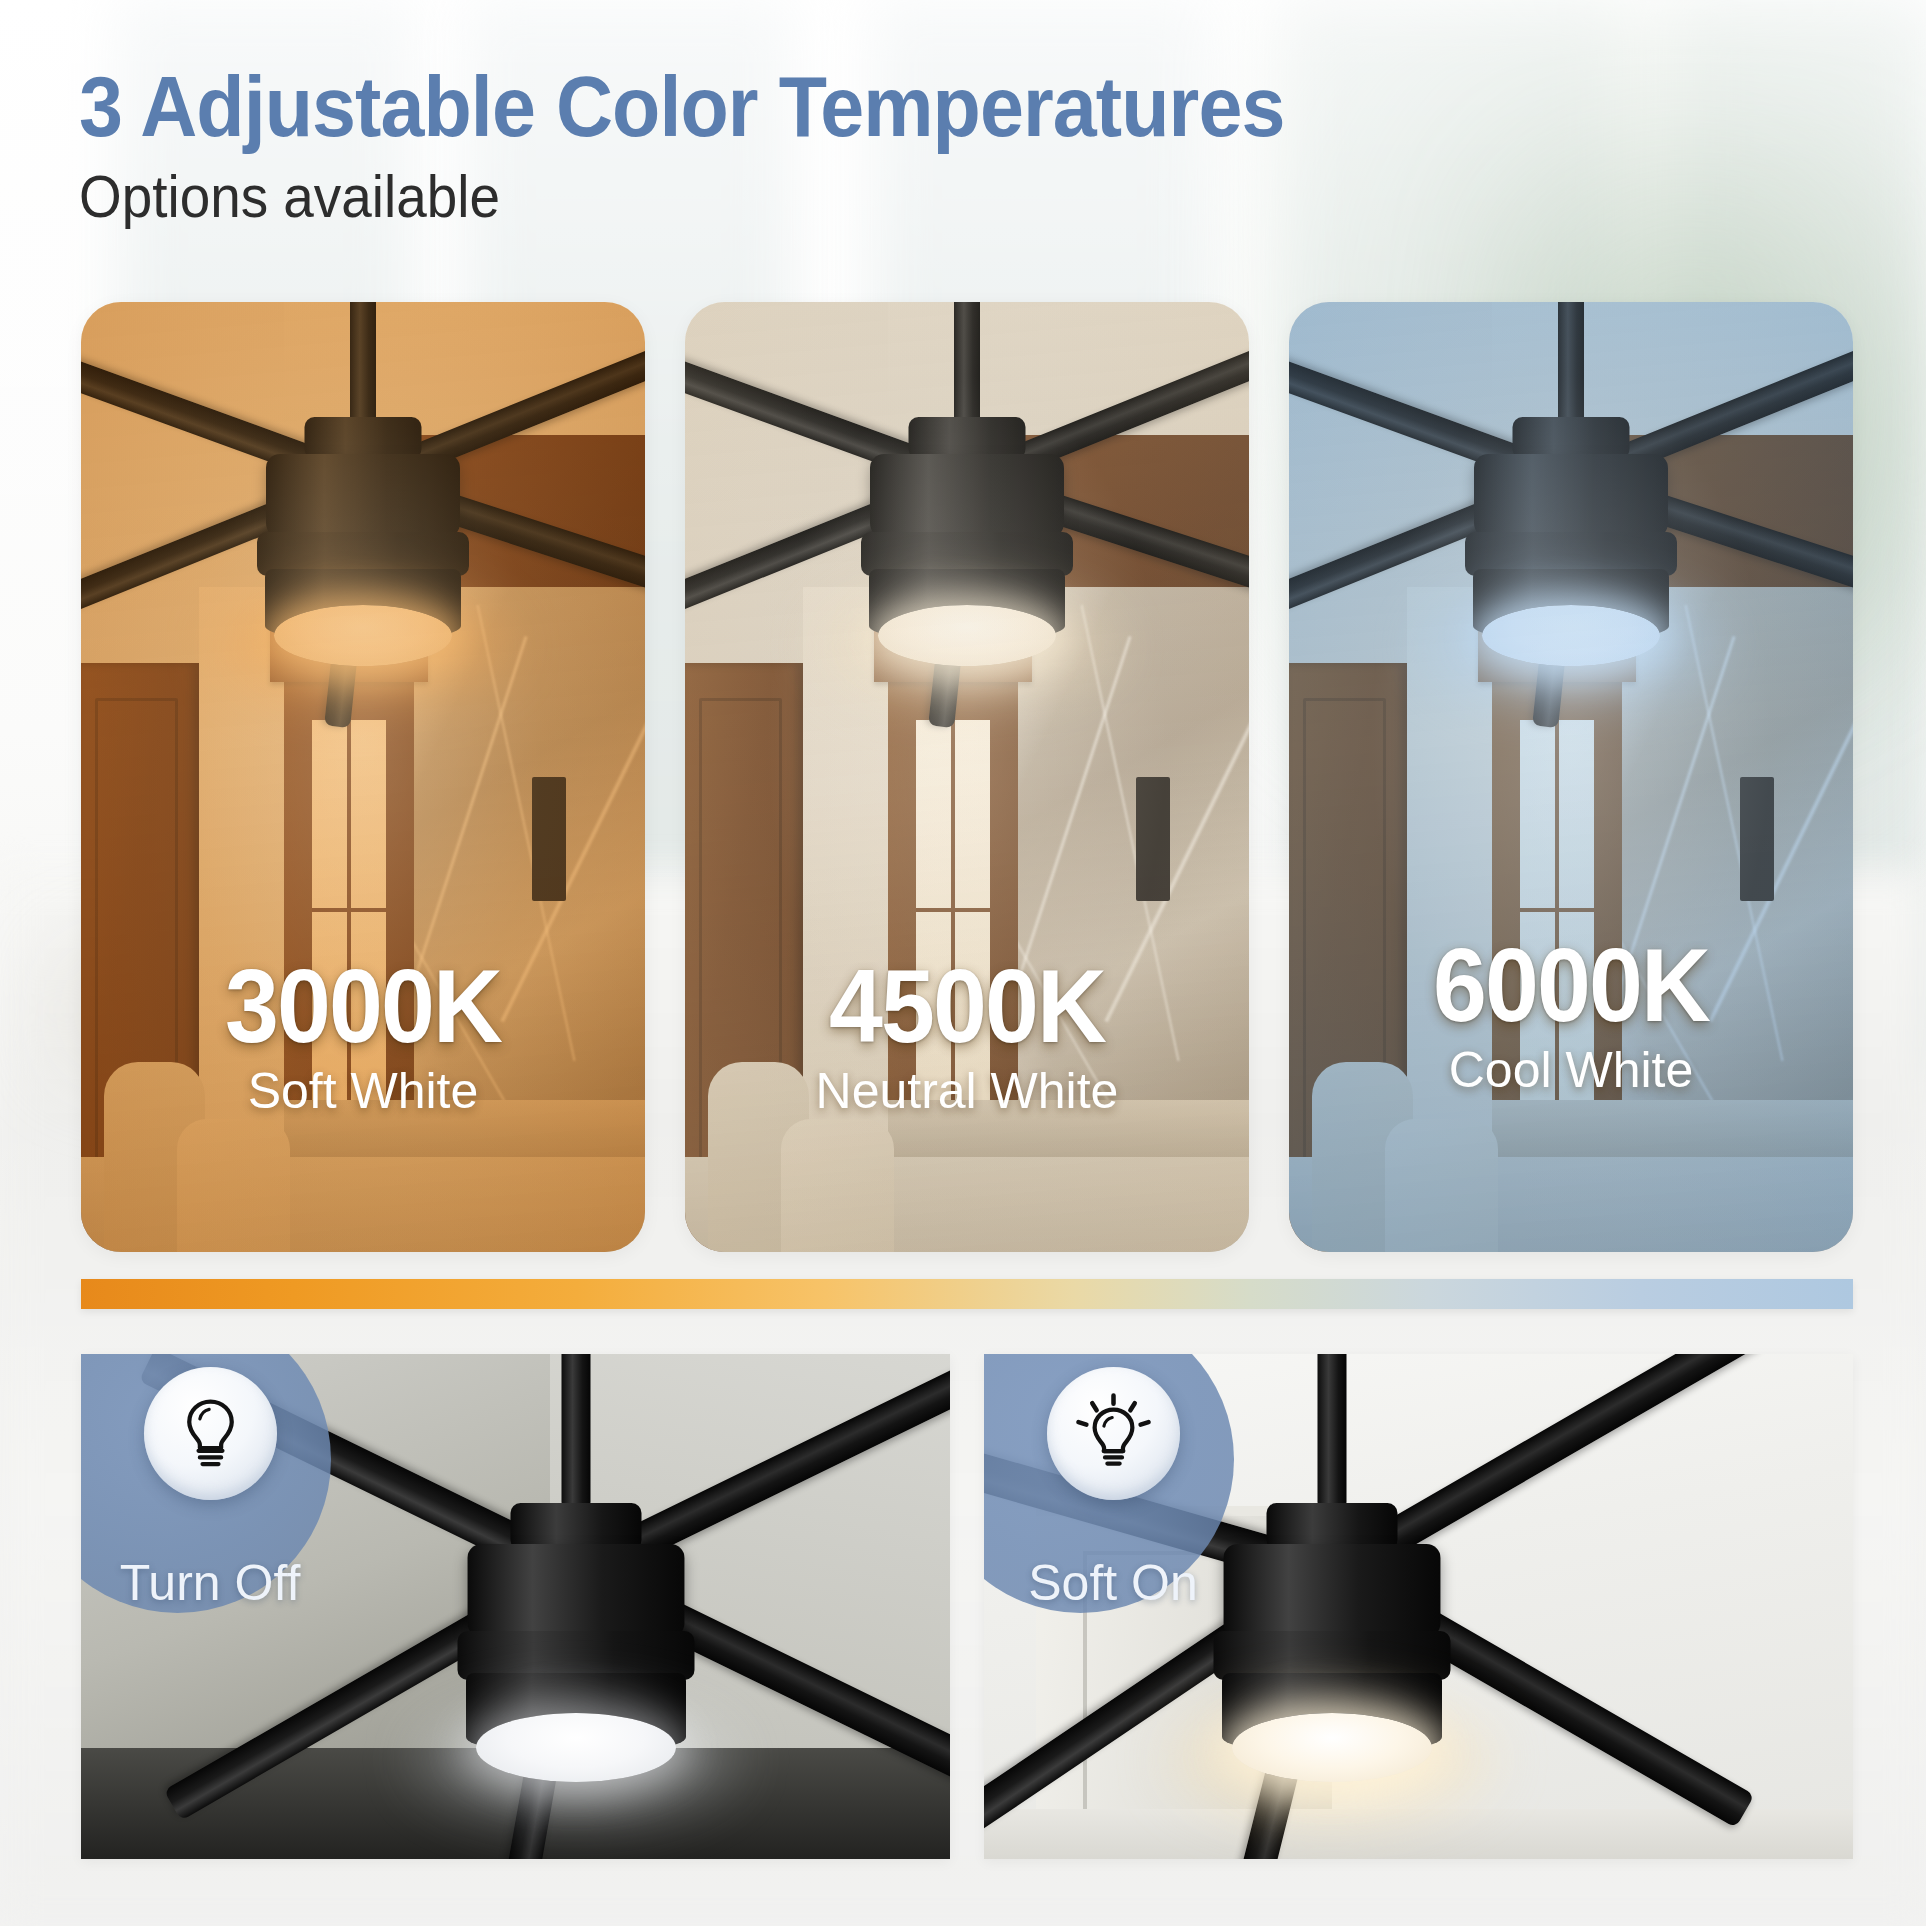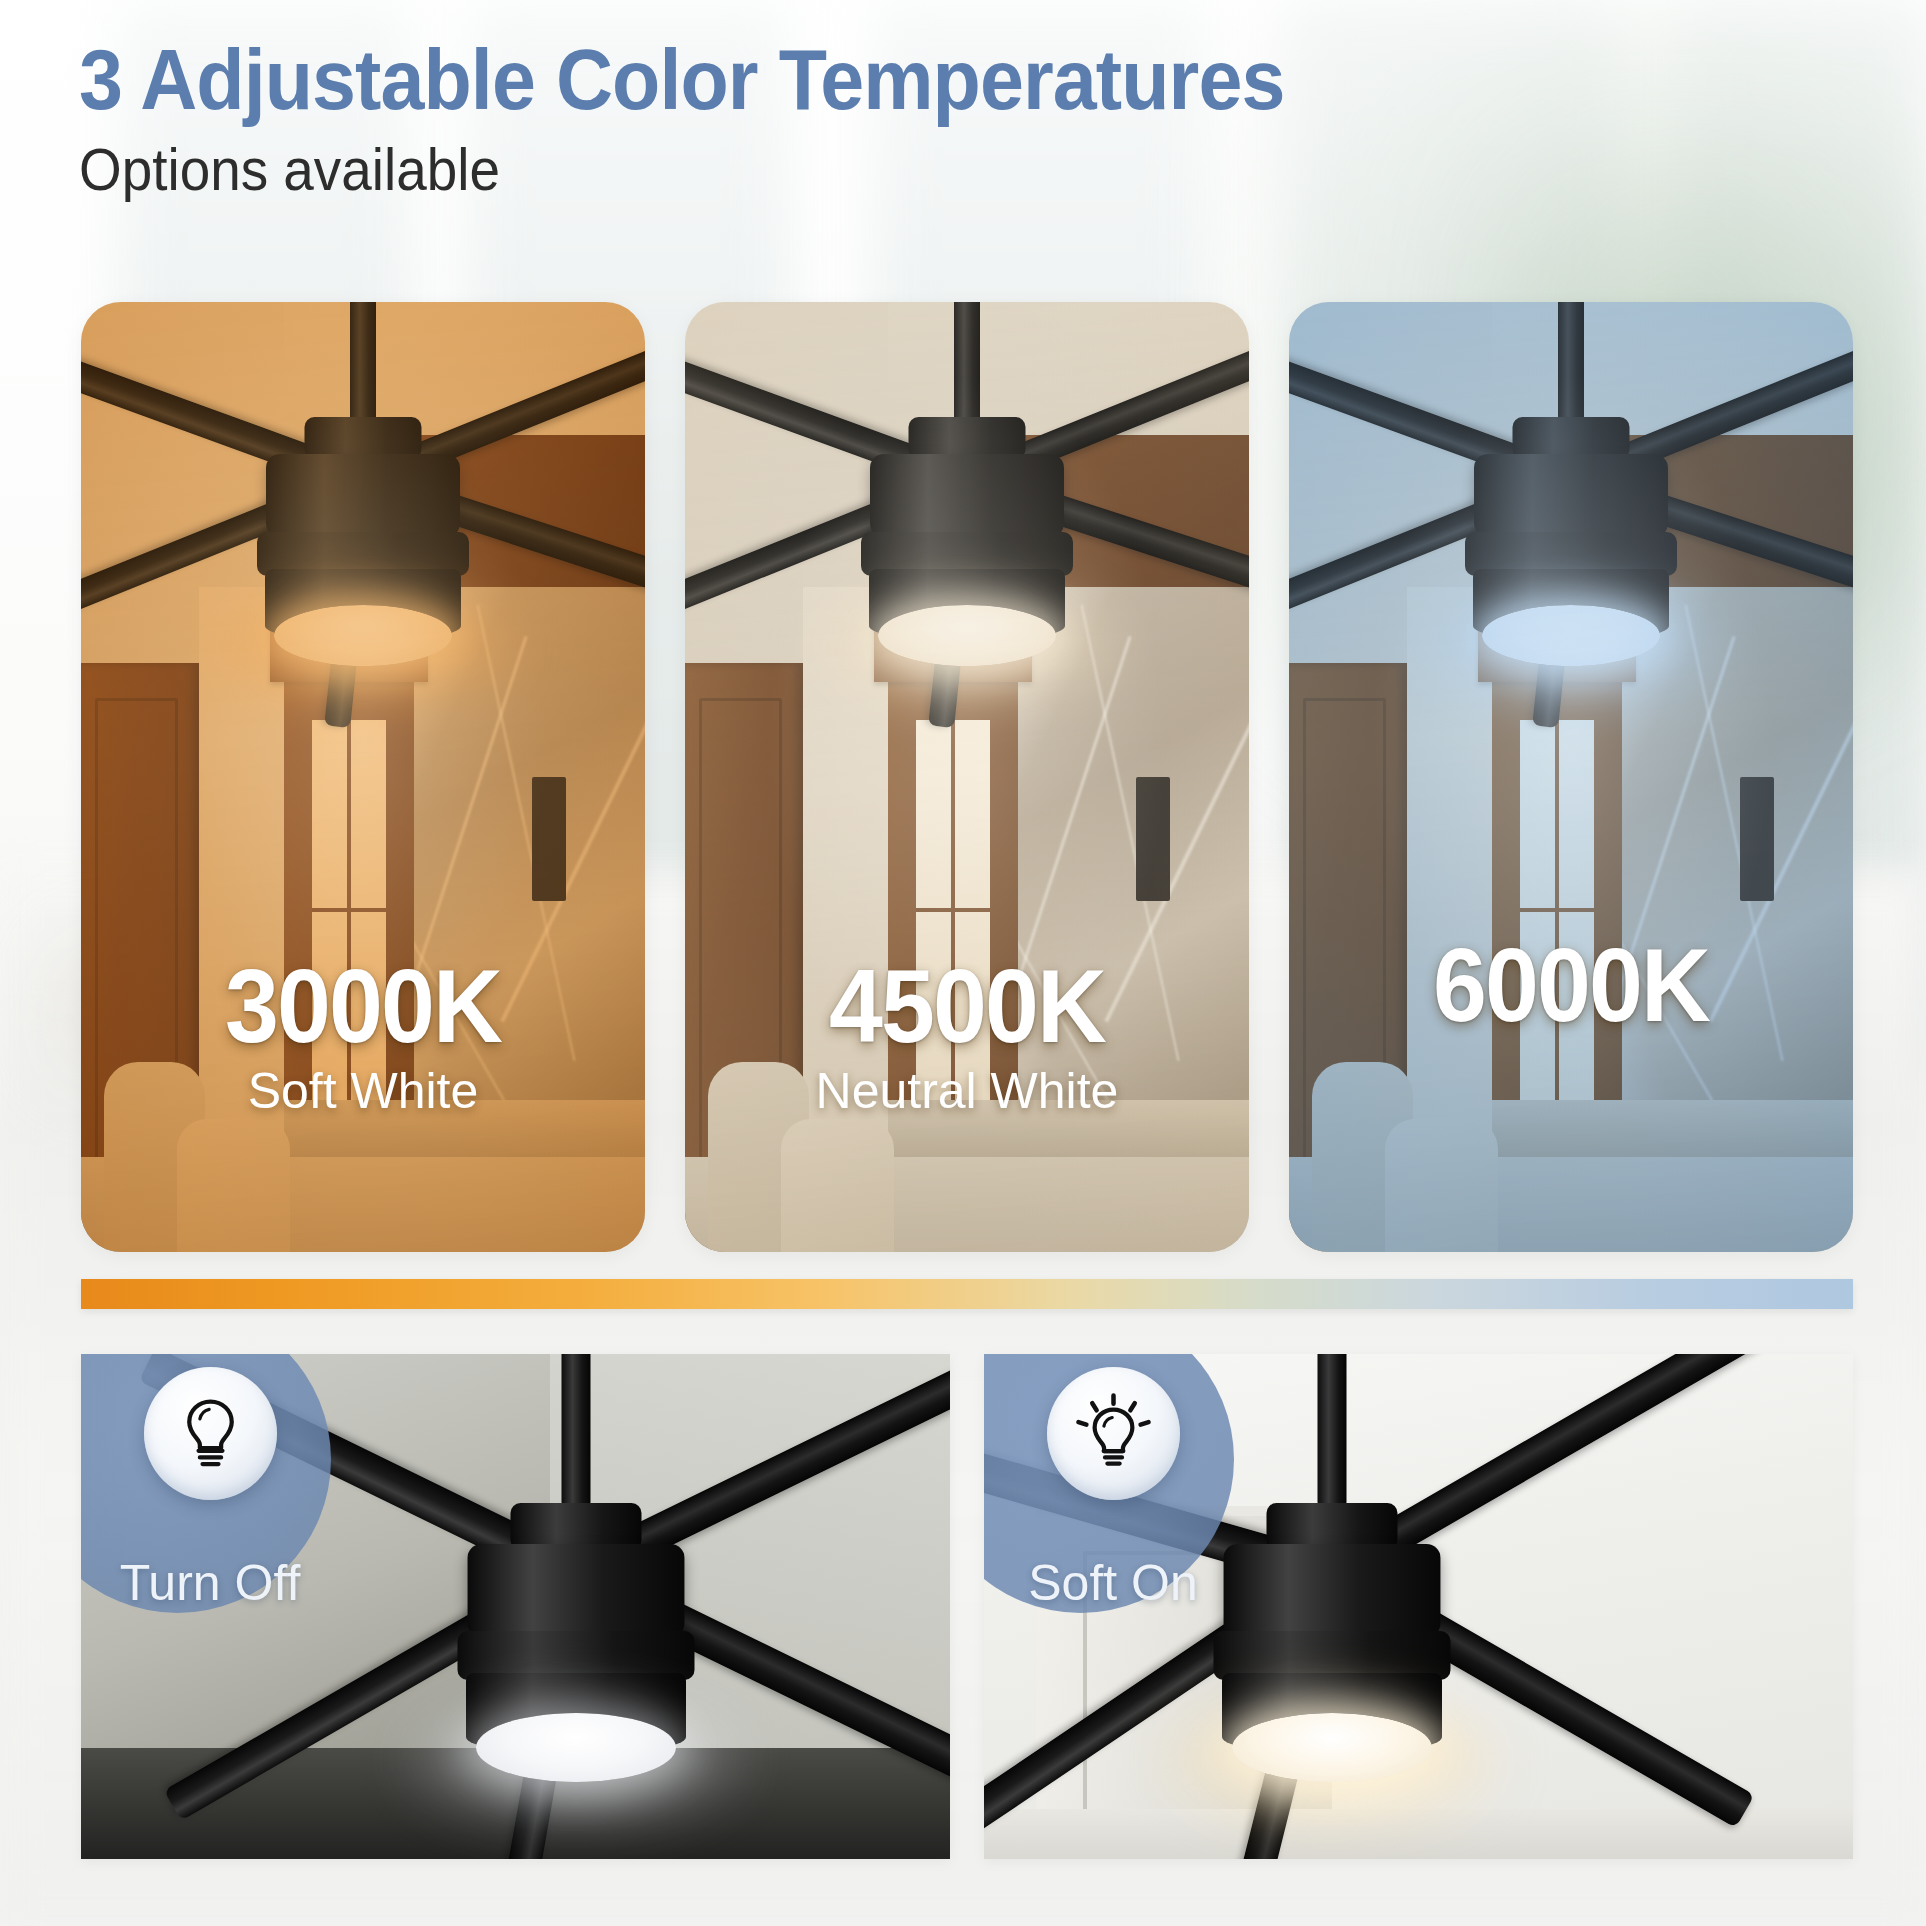--- a/index.html
+++ b/index.html
@@ -33,21 +33,21 @@
   .bd-floor{position:absolute;left:0;right:0;top:871px;height:1055px;
     background:linear-gradient(180deg,#f7f7f5 0%,#efefed 25%,#f3f3f1 60%,#e9e9e7 100%);
     filter:blur(18px);}
   .bd-sofa{position:absolute;left:40px;top:891px;width:515px;height:238px;
     background:radial-gradient(ellipse at 40% 50%,rgba(225,222,214,.8) 0%,rgba(255,255,255,0) 70%);
     filter:blur(30px);}
   .bd-shade{position:absolute;inset:0;
     background:linear-gradient(180deg,rgba(255,255,255,.55) 0%,rgba(255,255,255,.1) 30%,rgba(255,255,255,.0) 55%,rgba(255,255,255,.35) 100%);}
 
   
-  #header{position:absolute;left:79px;top:36px;width:1683px;z-index:5;}
+  #header{position:absolute;left:79px;top:63px;width:1683px;z-index:5;}
   #title{
     font-size:85px;line-height:1.04;font-weight:bold;
     color:#5b7eaf;
     letter-spacing:-1px;
     transform:scaleX(.93);transform-origin:left center;
     white-space:nowrap;
   }
   #subtitle{
     margin-top:16px;
     font-size:59px;line-height:1.05;font-weight:normal;
@@ -362,20 +362,21 @@
         <div class="lightkit" style="top: 267px; width: 196px; height: 73px; z-index: 6;"></div>
         <div class="glow" style="top: 285px; width: 297px; height: 119px; background: radial-gradient(rgba(242, 249, 255, 0.9) 0%, rgba(210, 232, 252, 0.35) 55%, rgba(200, 226, 250, 0) 100%); z-index: 5;"></div>
         <div class="diffuser" style="top: 303px; width: 178px; height: 61px; background: radial-gradient(at 50% 36%, rgb(255, 255, 255) 0%, rgb(250, 252, 255) 48%, rgb(233, 241, 250) 100%); box-shadow: rgba(238, 247, 255, 0.8) 0px 0px 34px 12px; z-index: 7;"></div>
       </div>
 
     <div class="grade cool"></div>
     <div class="grade cool2"></div>
 
     <div class="cap" style="top:632px">
       <div class="kelvin">6000K</div>
+      <div class="capname">Cool White</div>
     </div>
   </div>
 
 </div>
 
 <div id="divider"></div>
 
 <div id="bottom">
 
   <div class="bpanel">

